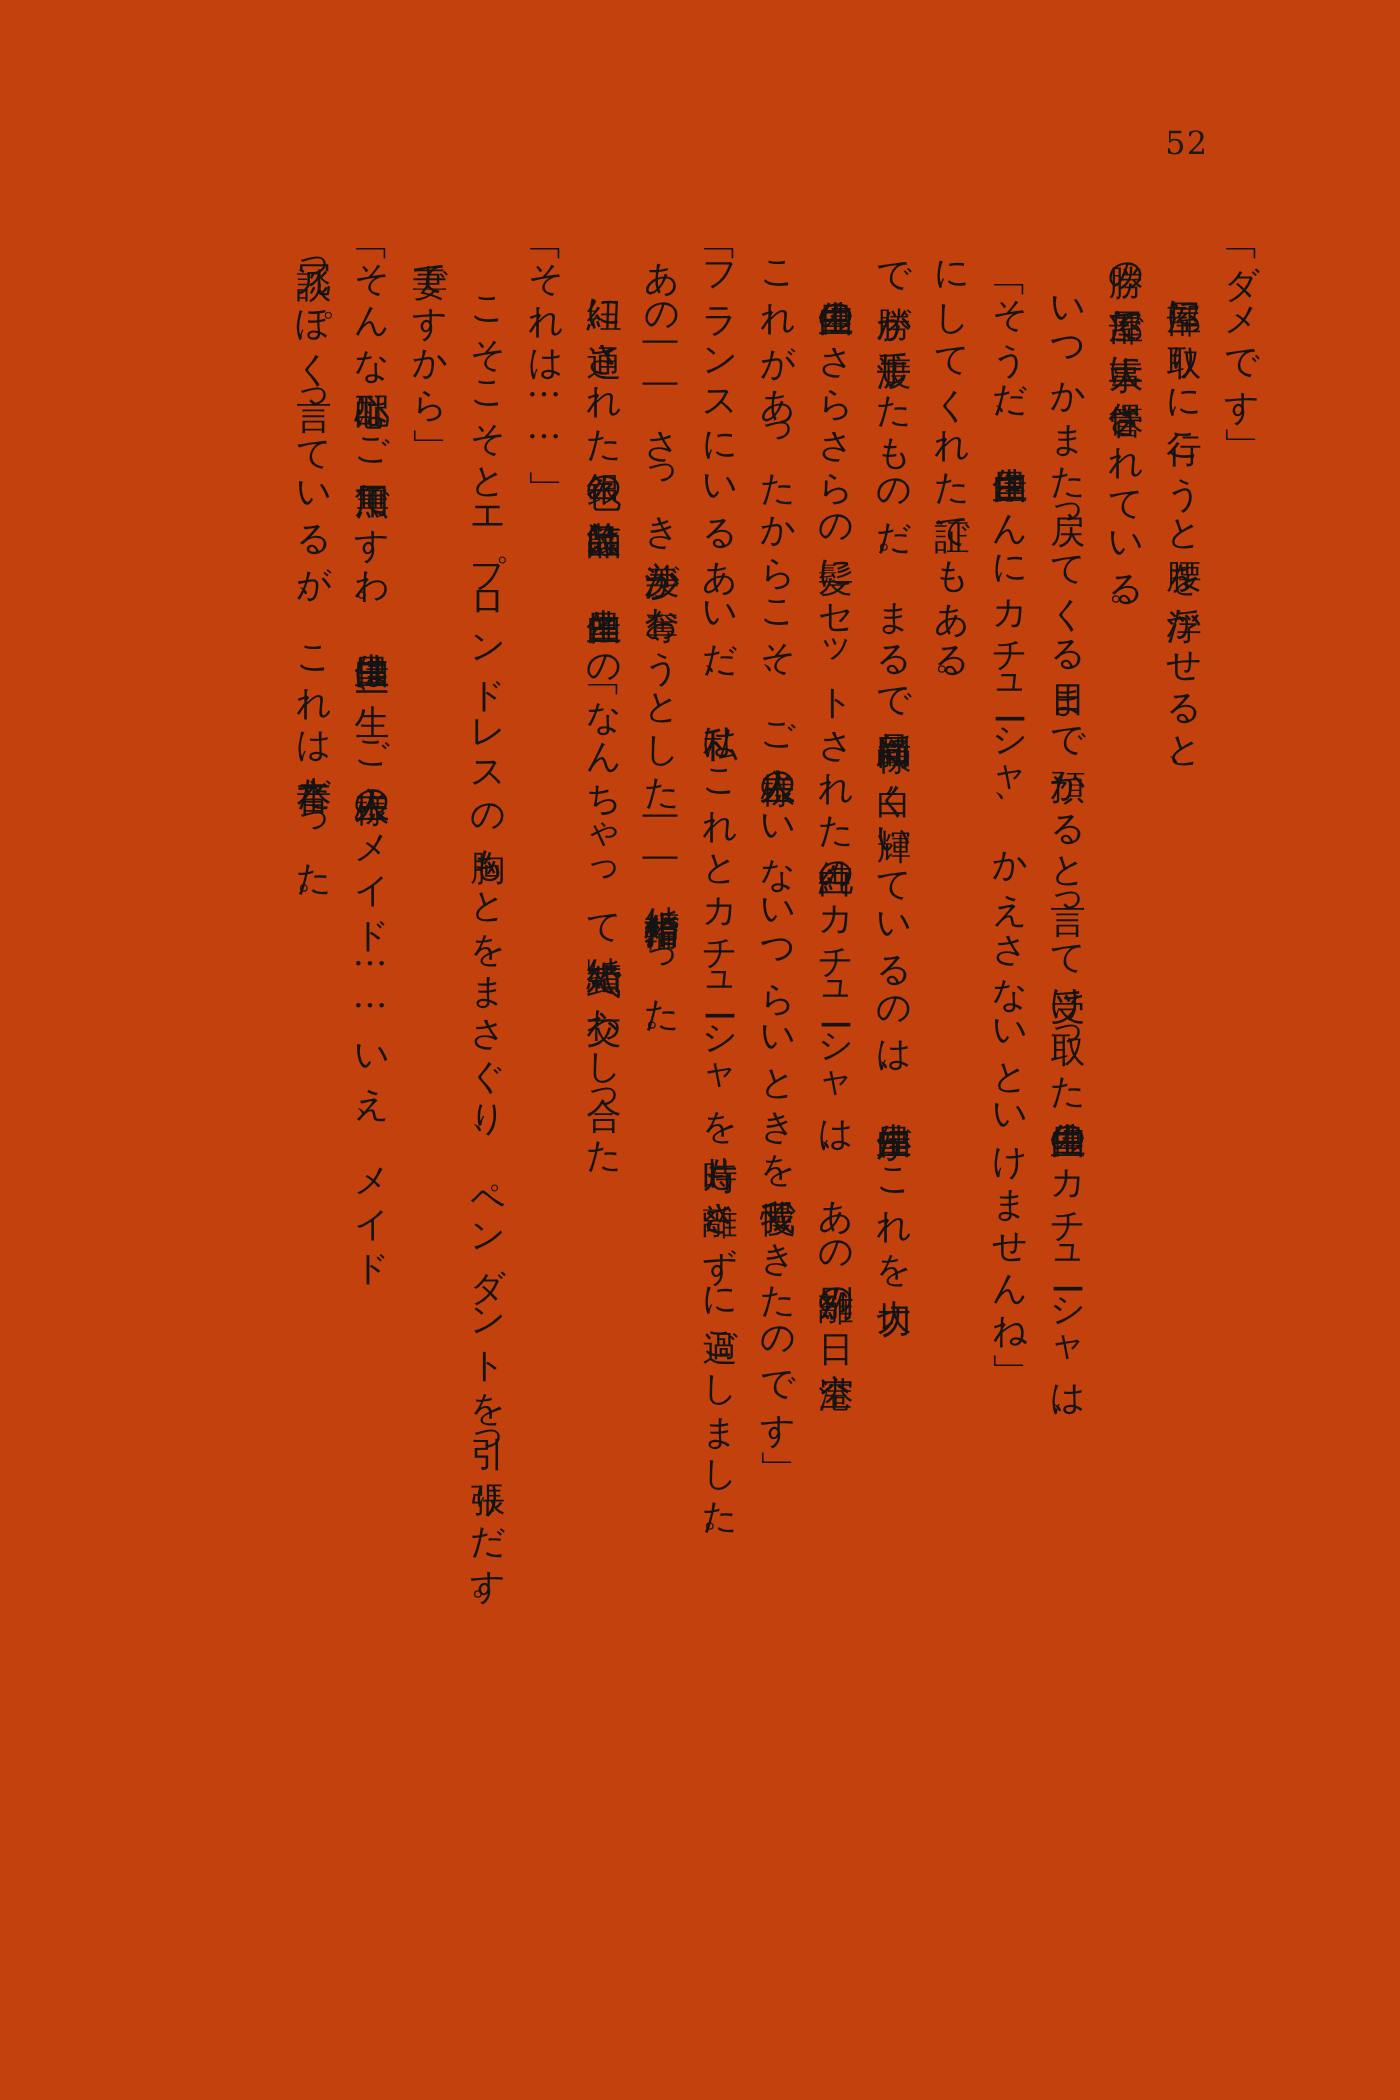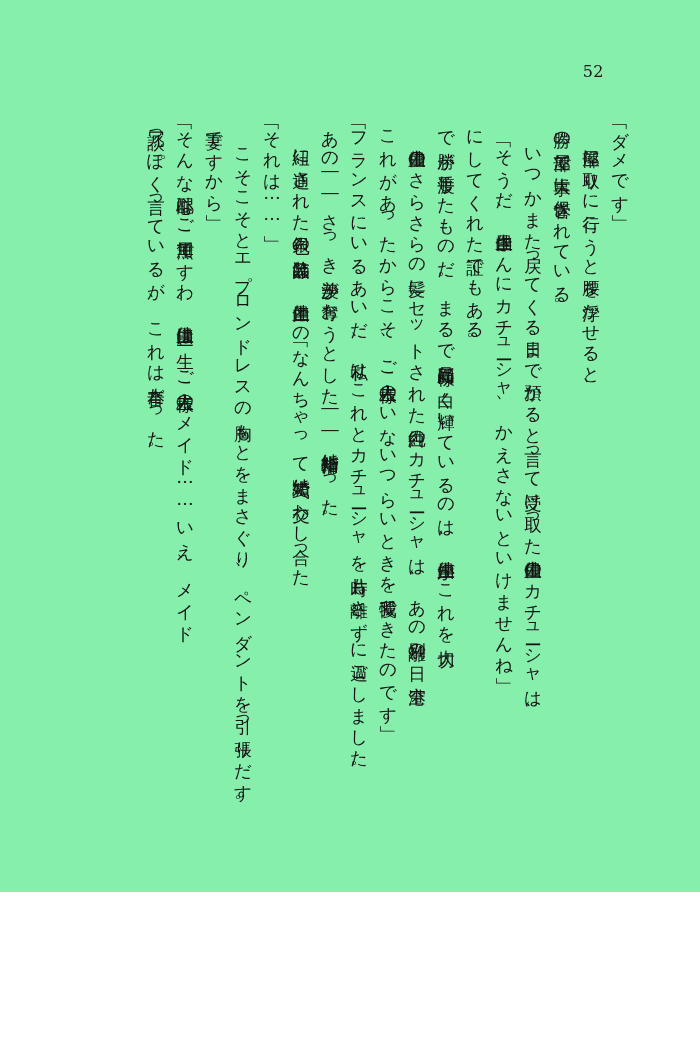--- a/index.html
+++ b/index.html
@@ -11,23 +11,23 @@
     width: 700px;
     height: 1050px;
     overflow: hidden;
     font-family: "DejaVu Serif", "Liberation Serif", serif;
     color: #111111;
   }
 
   .page {
     position: relative;
     width: 700px;
-    height: 892px;
+    height: 1050px;
     box-sizing: border-box;
-    background: #86efac;
+    background: #c2410c;
   }
 
   .page-number {
     position: absolute;
     top: 62px;
     right: 96px;
     font-size: 16px;
     letter-spacing: 0.5px;
     color: #1a1a1a;
     font-family: "DejaVu Serif", "Liberation Serif", serif;

